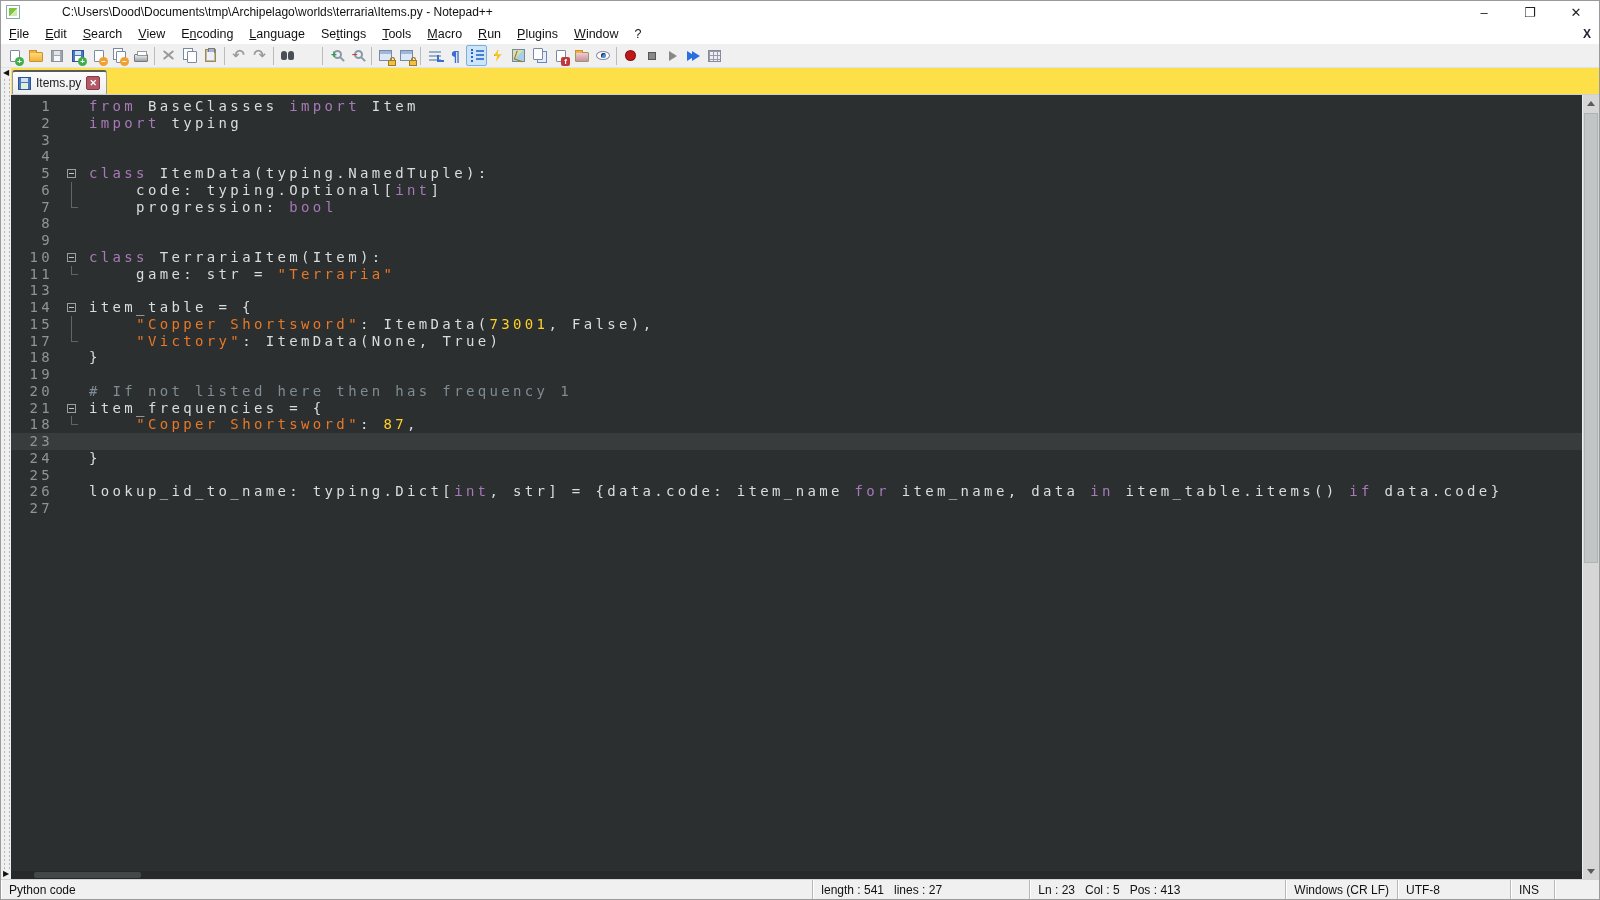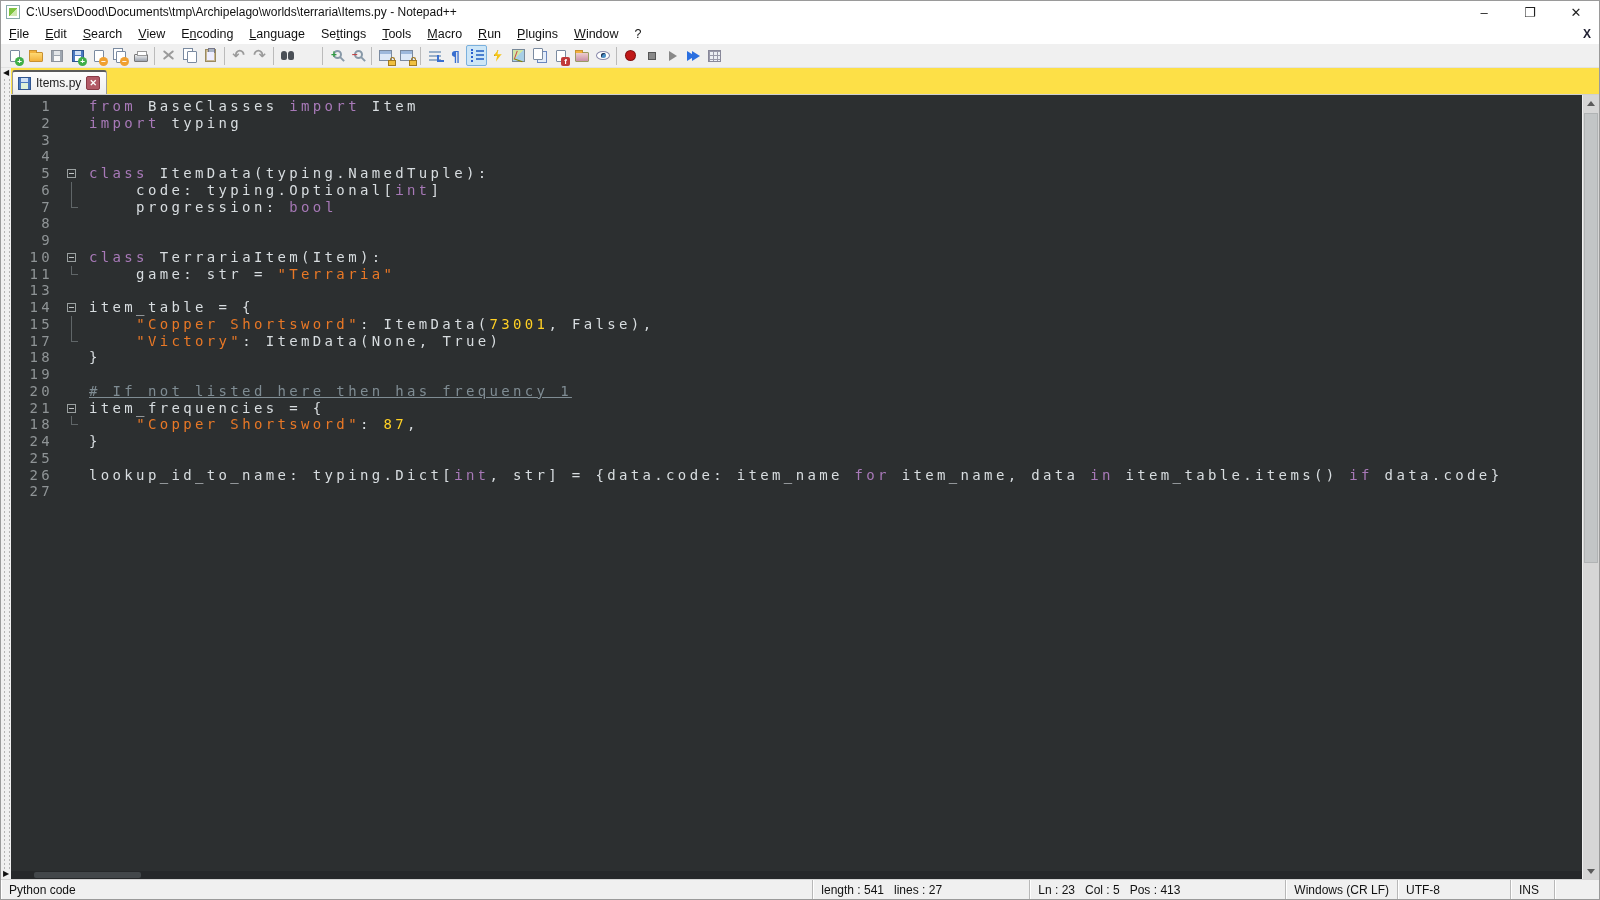--- a/index.html
+++ b/index.html
@@ -1,20 +1,20 @@
 <!DOCTYPE html>
 <html style="--bg: #2c2f30; --curline: #383c3d; --lineno: #8f9496; --kw: #a879b8; --ty: #a879b8; --st: #e97826; --nu: #ffd024; --cm: #7f8c93; --df: #d8dde0;"><head>
 <meta charset="utf-8">
 <style>
   *{margin:0;padding:0;box-sizing:border-box;}
   html,body{width:1600px;height:900px;overflow:hidden;}
   body{font-family:"Liberation Sans",sans-serif;background:#f0f0f0;display:flex;flex-direction:column;border:1px solid #9a9a9a;}
 
   
-  .titlebar{height:22px;background:#fff;display:flex;align-items:center;flex:0 0 auto;}
+  .titlebar{height:22px;background:#fff;display:flex;align-items:center;flex:0 0 auto;gap:36px;}
   .app-icon{width:14px;height:14px;margin:0 6px 0 5px;background:#fff;border:1px solid #8aa;position:relative;}
   .app-icon:after{content:"";position:absolute;inset:2px;background:linear-gradient(135deg,#7ec440 55%,#cfe9b0 55%);}
   .title-text{font-size:12px;color:#111;}
   .win-controls{margin-left:auto;display:flex;height:100%;}
   .win-btn{width:46px;display:flex;align-items:center;justify-content:center;font-size:13px;color:#222;cursor:default;}
 
   
   .menubar{height:21px;background:#fff;display:flex;align-items:center;font-size:12.5px;color:#111;flex:0 0 auto;position:relative;}
   .menu-item{padding:2px 8px;cursor:default;}
   .menu-item u{text-decoration:underline;}
@@ -91,21 +91,21 @@
   
   .editor-frame{flex:1 1 auto;display:flex;min-height:0;border-top:1px solid #cfcfcf;}
   .editor{flex:1 1 auto;background:var(--bg);display:flex;flex-direction:column;min-width:0;position:relative;}
   .code-scroll{flex:1 1 auto;overflow:hidden;padding-top:3px;}
   .row{display:flex;height:16.75px;line-height:16.75px;font-family:"DejaVu Sans Mono",monospace;font-size:14px;letter-spacing:3.35px;white-space:pre;}
   .row.cur{background:var(--curline);}
   .lnum{flex:0 0 48px;text-align:right;padding-right:6px;color:var(--lineno);}
   .fold{flex:0 0 26px;position:relative;}
   .code{padding-left:4px;}
   .s-kw{color:var(--kw);}.s-ty{color:var(--ty);font-family:Liberation Mono, monospace;}.s-st{color:var(--st);}
-  .s-nu{color:var(--nu);}.s-cm{color:var(--cm);text-decoration:underline;}.s-df{color:var(--df);}
+  .s-nu{color:var(--nu);}.s-cm{color:var(--cm);}.s-df{color:var(--df);}
   .fold .box{position:absolute;left:8px;top:4px;width:9px;height:9px;border:1px solid #9aa0a0;background:var(--bg);z-index:1;}
   .fold .box:after{content:"";position:absolute;left:1px;right:1px;top:3px;height:1px;background:#c0c4c4;}
   .fold .vline{position:absolute;left:12px;top:0;bottom:0;width:1px;background:#606668;}
   .fold .lend{position:absolute;left:12px;top:0;height:9px;width:7px;border-left:1px solid #606668;border-bottom:1px solid #606668;}
   .hscroll{height:8px;background:#26282a;position:relative;flex:0 0 auto;}
   .hthumb{position:absolute;left:23px;top:1px;width:107px;height:6px;background:#43474a;border-radius:2px;}
 
   
   .vscroll{flex:0 0 17px;background:#d6d6d6;border-left:1px solid #efefef;display:flex;flex-direction:column;position:relative;}
   .varrow{height:16px;display:flex;align-items:center;justify-content:center;flex:0 0 auto;}
@@ -375,20 +375,21 @@
             <div class="row"><span class="lnum">11</span><span class="fold"><i class="lend"></i></span><span class="code"><span class="s-df">    game: str = </span><span class="s-st">"Terraria"</span></span></div>
             <div class="row"><span class="lnum">13</span><span class="fold"></span><span class="code"></span></div>
             <div class="row"><span class="lnum">14</span><span class="fold"><i class="box"></i></span><span class="code"><span class="s-df">item_table = {</span></span></div>
             <div class="row"><span class="lnum">15</span><span class="fold"><i class="vline"></i></span><span class="code"><span class="s-df">    </span><span class="s-st">"Copper Shortsword"</span><span class="s-df">: ItemData(</span><span class="s-nu">73001</span><span class="s-df">, False),</span></span></div>
             <div class="row"><span class="lnum">17</span><span class="fold"><i class="lend"></i></span><span class="code"><span class="s-df">    </span><span class="s-st">"Victory"</span><span class="s-df">: ItemData(None, True)</span></span></div>
             <div class="row"><span class="lnum">18</span><span class="fold"></span><span class="code"><span class="s-df">}</span></span></div>
             <div class="row"><span class="lnum">19</span><span class="fold"></span><span class="code"></span></div>
             <div class="row"><span class="lnum">20</span><span class="fold"></span><span class="code"><span class="s-cm"># If not listed here then has frequency 1</span></span></div>
             <div class="row"><span class="lnum">21</span><span class="fold"><i class="box"></i></span><span class="code"><span class="s-df">item_frequencies = {</span></span></div>
             <div class="row"><span class="lnum">18</span><span class="fold"><i class="lend"></i></span><span class="code"><span class="s-df">    </span><span class="s-st">"Copper Shortsword"</span><span class="s-df">: </span><span class="s-nu">87</span><span class="s-df">,</span></span></div>
+            <div class="row cur"><span class="lnum">23</span><span class="fold"></span><span class="code"></span></div>
             <div class="row"><span class="lnum">24</span><span class="fold"></span><span class="code"><span class="s-df">}</span></span></div>
             <div class="row"><span class="lnum">25</span><span class="fold"></span><span class="code"></span></div>
             <div class="row"><span class="lnum">26</span><span class="fold"></span><span class="code"><span class="s-df">lookup_id_to_name: typing.Dict[</span><span class="s-ty">int</span><span class="s-df">, str] = {data.code: item_name </span><span class="s-kw">for</span><span class="s-df"> item_name, data </span><span class="s-kw">in</span><span class="s-df"> item_table.items() </span><span class="s-kw">if</span><span class="s-df"> data.code}</span></span></div>
             <div class="row"><span class="lnum">27</span><span class="fold"></span><span class="code"></span></div>
           </div>
         <div class="hscroll">
           <div class="hthumb"></div>
         </div>
       </div>
       <div class="vscroll">

